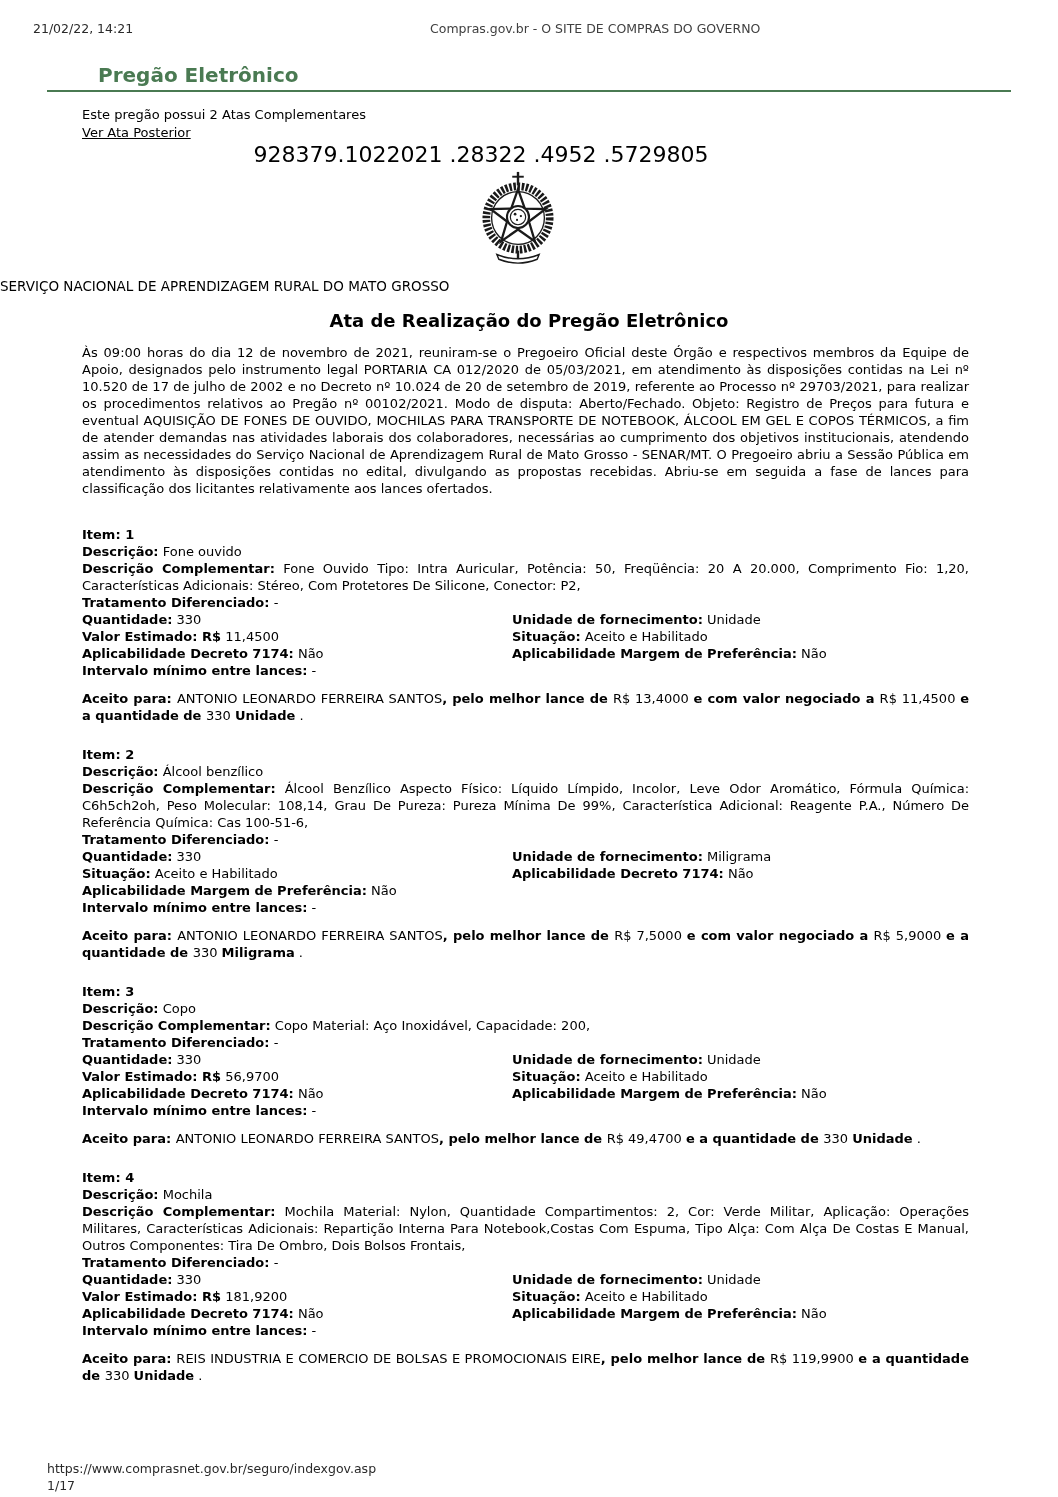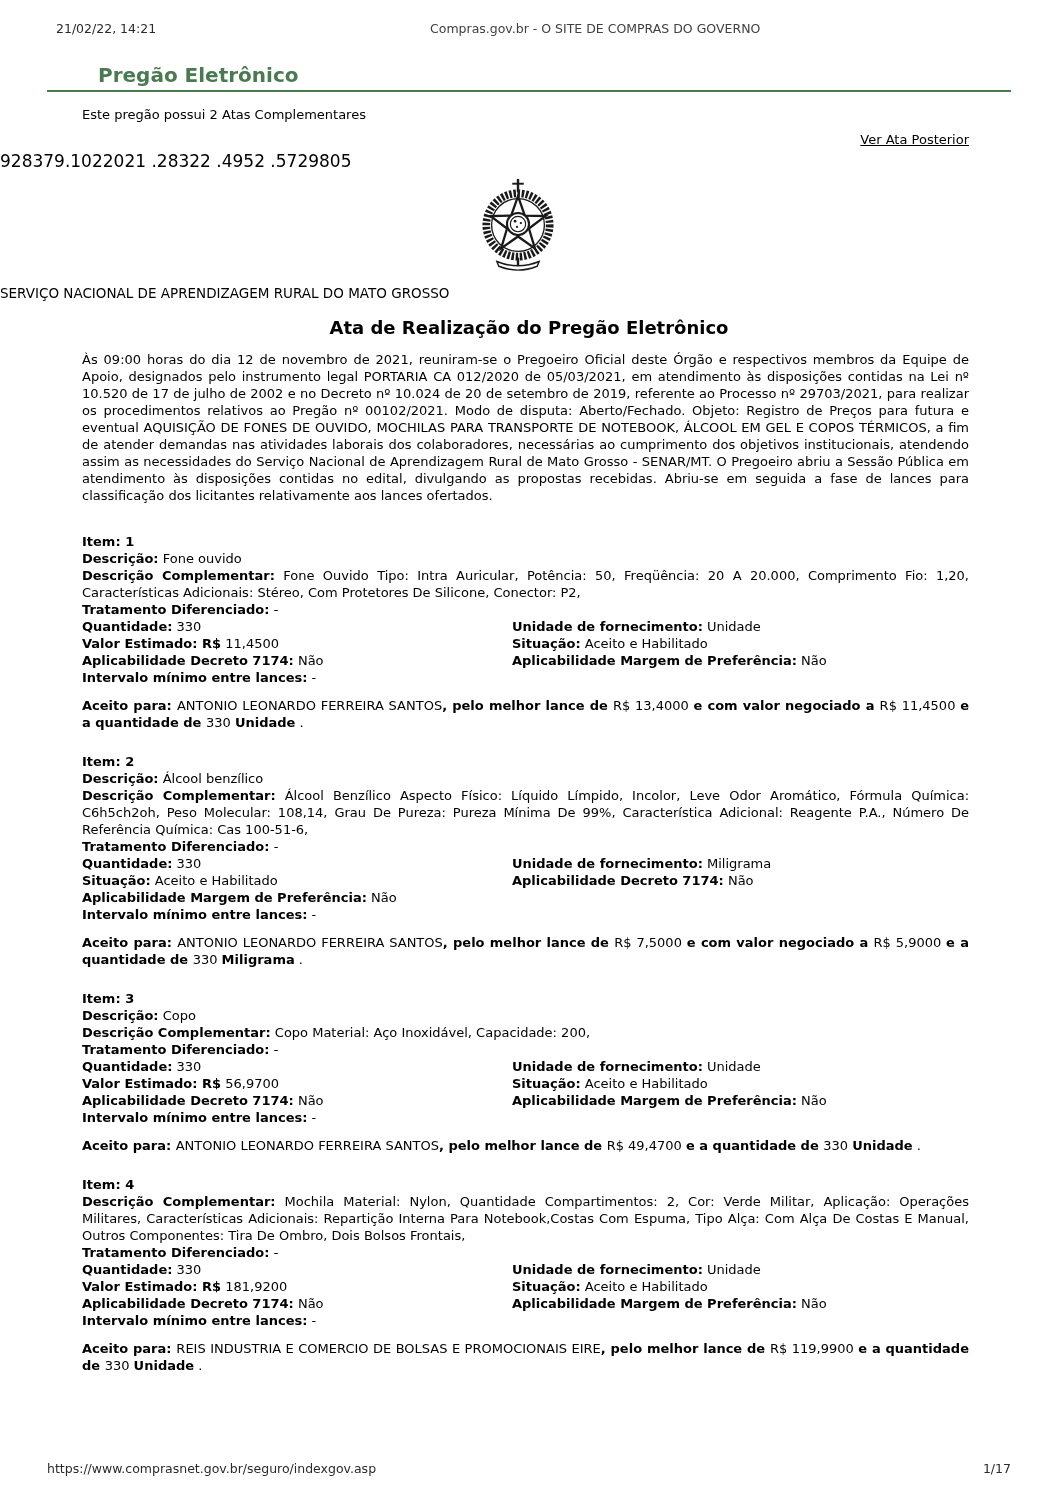--- a/index.html
+++ b/index.html
@@ -4,44 +4,44 @@
 <style>
   * { margin:0; padding:0; box-sizing:border-box; }
   html,body { background:#fff; }
   #page {
     width:1058px; height:1497px; position:relative; overflow:hidden;
     background:#fff; color:#000;
     font-family:"DejaVu Sans","Liberation Sans",sans-serif;
     font-size:13px; line-height:17px;
   }
   .b { font-weight:bold; }
-  .print-date { position:absolute; top:20px; left:56px; font-size:12.5px; color:#2a2a2a; }
+  .print-date { position:absolute; top:20px; left:33px; font-size:12.5px; color:#2a2a2a; }
   .print-title { position:absolute; top:20px; left:430px; font-size:12.5px; color:#404040; }
   .section-heading {
     margin:62px 47px 0 98px; color:#4A7A52;
     font-size:20px; line-height:26px; font-weight:bold;
   }
   .heading-rule { margin:2px 47px 0 47px; border:none; border-top:2px solid #4A7A52; height:0; }
   .atas-note { margin:14px 89px 0 82px; }
-  .ver-ata { margin:8px 89px 0 82px;text-align:right; }
+  .ver-ata { margin:1px 89px 0 82px; }
   .ver-ata a { color:#000; text-decoration:underline; cursor:pointer; }
-  .process-number { margin:3px 96px 0 0; text-align:left; font-size:17px; line-height:21px; }
+  .process-number { margin:3px 96px 0 0; text-align:center; font-size:22px; line-height:21px; }
   .emblem-wrap { margin-top:5px; height:96px; text-align:center; position:relative; left:-11px; }
   .org-name { margin-top:12px; font-size:13.5px; }
   .doc-title { margin-top:17px; text-align:center; font-size:18px; font-weight:bold; }
   .doc-subtitle { margin-top:2px; text-align:center; font-size:13.5px; color:#C7254A; }
   .intro { margin:15px 89px 0 82px; text-align:justify; }
   .item { margin:22px 89px 0 82px; }
   .item.first { margin-top:29px; }
   .just { text-align:justify; }
   .fields-grid { display:grid; grid-template-columns:430px 1fr; }
   .aceito { margin-top:11px; text-align:justify; }
   .print-footer {
     position:absolute; top:1460px; left:47px; right:47px;
-    display:flex; justify-content:space-between; font-size:12.5px; color:#2a2a2a;
+    display:flex; justify-content:space-between; font-size:12.5px; color:#2a2a2a;flex-direction:column;
   }
   svg.emblem { display:inline-block; }
 </style>
 </head>
 <body>
 
 <div id="page">
 
   <div class="print-date">21/02/22, 14:21</div>
   <div class="print-title">Compras.gov.br - O SITE DE COMPRAS DO GOVERNO</div>
@@ -123,20 +123,21 @@
       <div><span class="b">Situação:</span> <span>Aceito e Habilitado</span></div>
       <div><span class="b">Aplicabilidade Decreto 7174:</span> <span>Não</span></div>
       <div><span class="b">Aplicabilidade Margem de Preferência:</span> <span>Não</span></div>
     </div>
     <div><span class="b">Intervalo mínimo entre lances:</span> <span>-</span></div>
     <p class="aceito"><span class="b">Aceito para: </span><span>ANTONIO LEONARDO FERREIRA SANTOS</span><span class="b">, pelo melhor lance de </span><span>R$ 49,4700 </span><span class="b">e a quantidade de </span><span>330 </span><span class="b">Unidade</span><span> .</span></p>
   </section>
 
   <section class="item">
     <div class="b">Item: 4</div>
+    <div><span class="b">Descrição:</span> <span>Mochila</span></div>
     <div class="just"><span class="b">Descrição Complementar:</span> <span>Mochila Material: Nylon, Quantidade Compartimentos: 2, Cor: Verde Militar, Aplicação: Operações Militares, Características Adicionais: Repartição Interna Para Notebook,Costas Com Espuma, Tipo Alça: Com Alça De Costas E Manual, Outros Componentes: Tira De Ombro, Dois Bolsos Frontais,</span></div>
     <div><span class="b">Tratamento Diferenciado:</span> <span>-</span></div>
     <div class="fields-grid">
       <div><span class="b">Quantidade:</span> <span>330</span></div>
       <div><span class="b">Unidade de fornecimento:</span> <span>Unidade</span></div>
       <div><span class="b">Valor Estimado: R$</span> <span>181,9200</span></div>
       <div><span class="b">Situação:</span> <span>Aceito e Habilitado</span></div>
       <div><span class="b">Aplicabilidade Decreto 7174:</span> <span>Não</span></div>
       <div><span class="b">Aplicabilidade Margem de Preferência:</span> <span>Não</span></div>
     </div>

